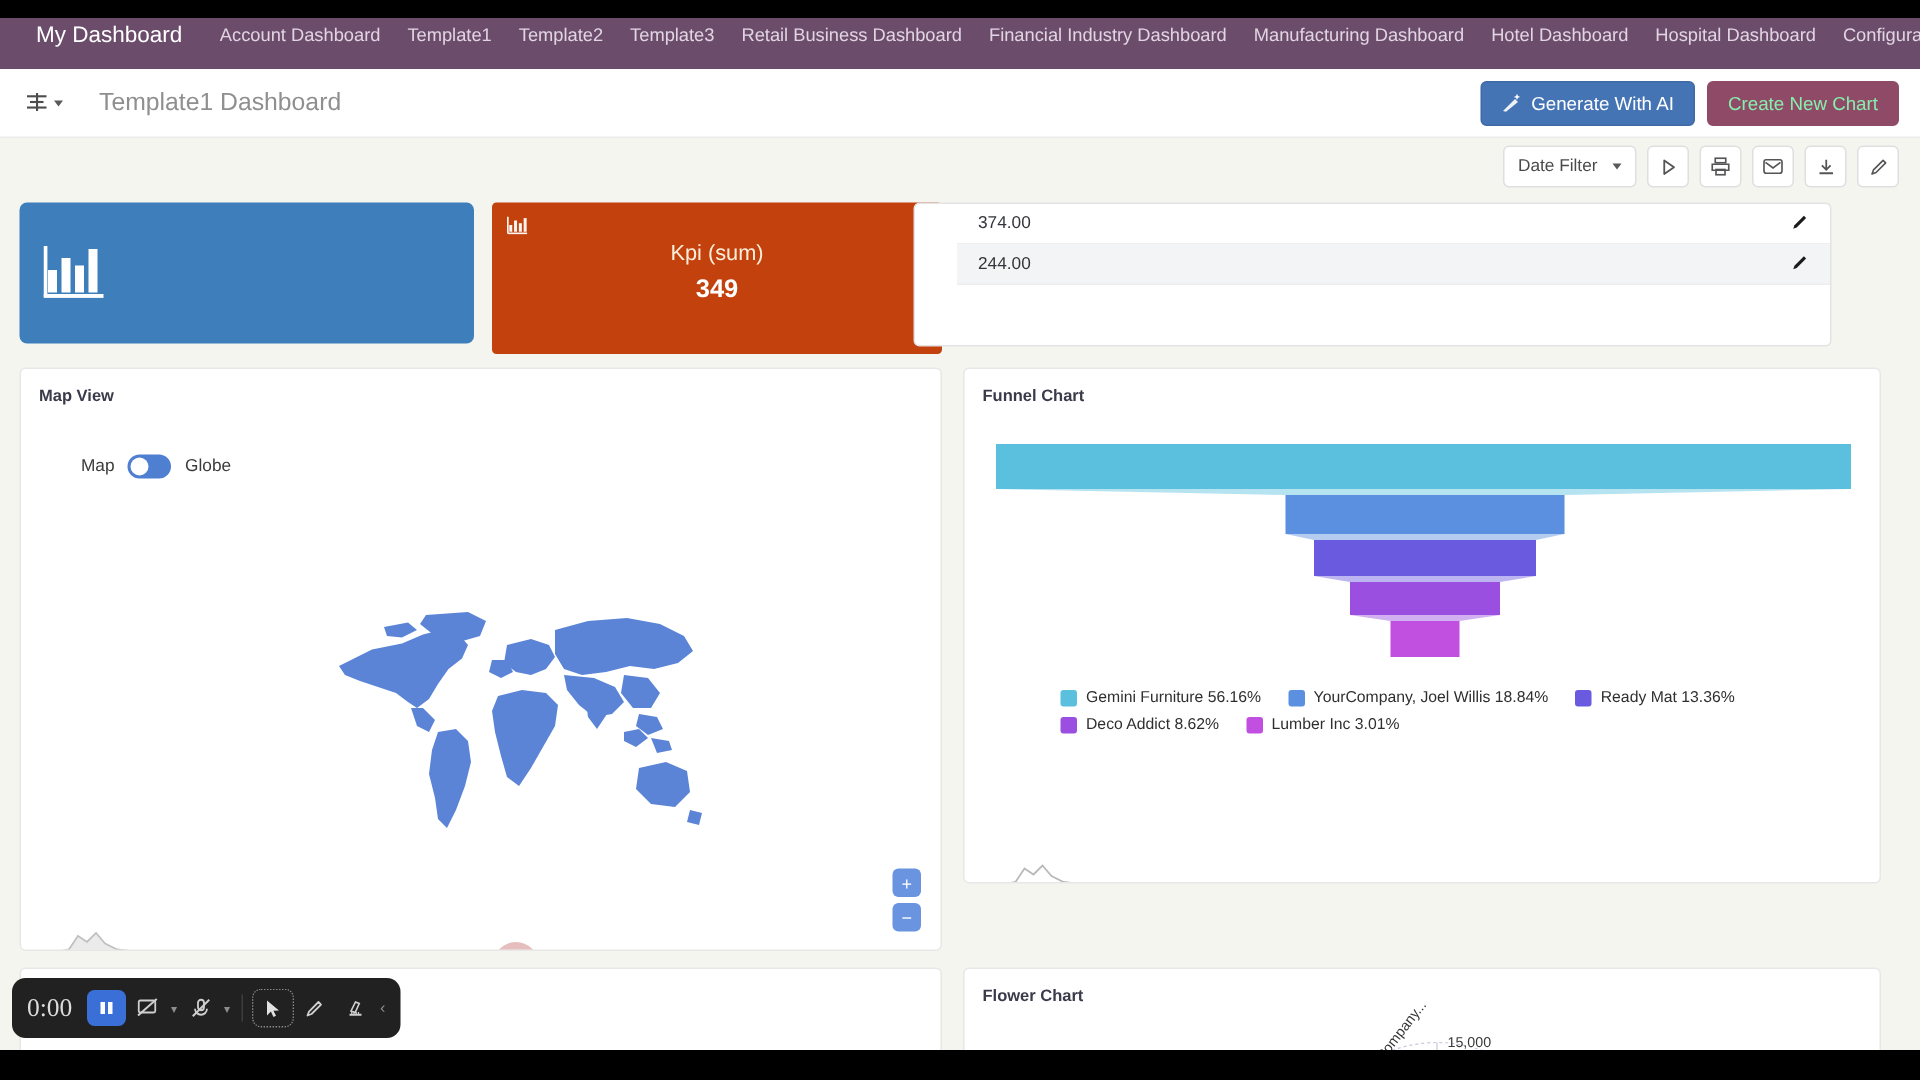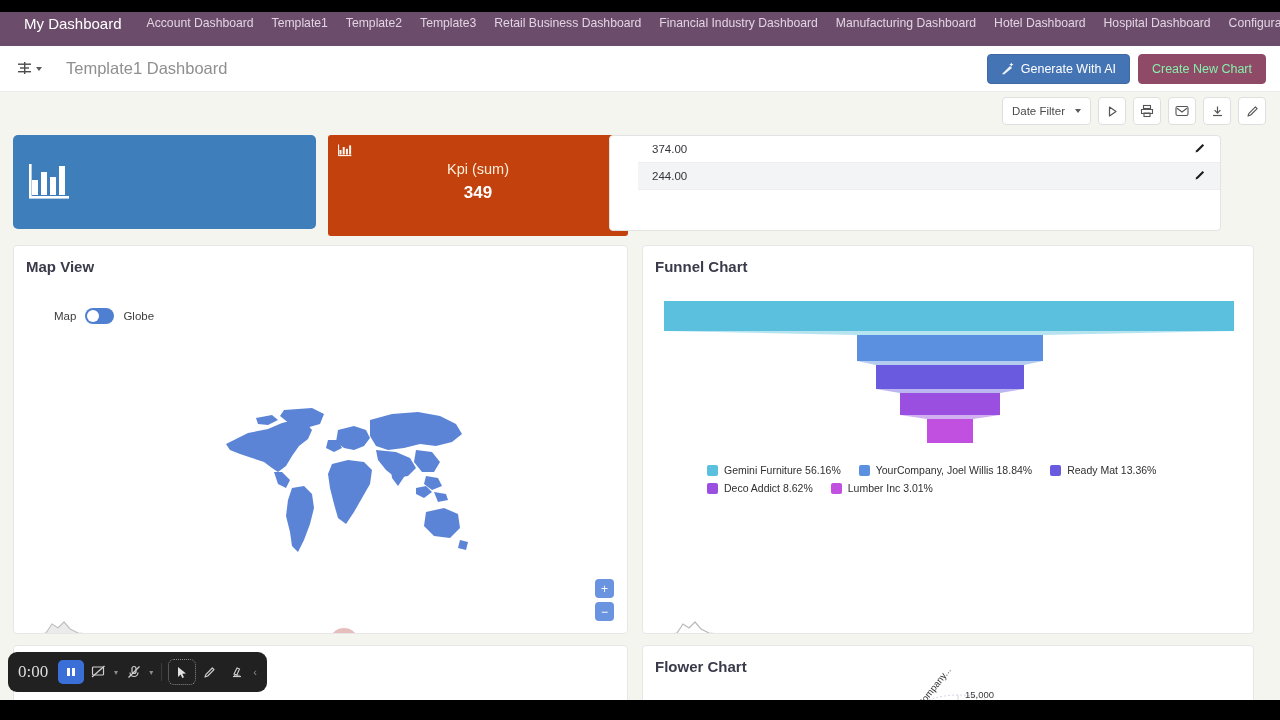--- a/index.html
+++ b/index.html
@@ -81,21 +81,21 @@
   }
 
   
   .dash { position: absolute; top: 130px; left: 0; width: 1280px; height: 590px; }
 
   .card {
     position: absolute; background: #fff; border: 1px solid #e7e7e7;
     border-radius: 4px; overflow: hidden;
   }
   .card-title {
-    font-size: 15px; font-weight: bold; color: #3a3a4a;
+    font-size: 11px; font-weight: bold; color: #3a3a4a;
     padding: 12px 12px 0 12px;
   }
 
   
   .tile {
     left: 13px; top: 5px; width: 303px; height: 94px;
     background: #3d7ebb; border: none; border-radius: 5px;
     display: flex; align-items: center; padding: 0 16px; gap: 16px;
     color: #fff;
   }
@@ -140,21 +140,21 @@
     background:#cfd94a; border:1px solid #b8c22f;
   }
   .zoom-ctl { position: absolute; right: 13px; bottom: 12px; display: flex; flex-direction: column; gap: 4px; }
   .zoom-btn {
     width: 19px; height: 19px; border-radius: 4px; background: #6a93e0; color: #fff;
     display: flex; align-items: center; justify-content: center; font-size: 12px; line-height: 1; cursor: pointer;
   }
   .spark-peek { position: absolute; left: 22px; bottom: -4px; width: 60px; height: 22px; overflow: hidden; }
 
   
-  .funnelcard { left: 642px; top: 115px; width: 612px; height: 389px; }
+  .funnelcard { left: 642px; top: 115px; width: 612px; height: 344px; }
   .funnel-area { position: relative; margin-top: 24px; height: 155px; }
   .funnel-legend {
     display: flex; flex-wrap: wrap; gap: 6px 18px; padding: 10px 0 0 64px; align-items: center;
   }
   .lg { display: inline-flex; align-items: center; gap: 6px; font-size: 10.5px; color: #2f2f2f; white-space: nowrap; }
   .sw { width: 11px; height: 11px; border-radius: 2px; flex: none; }
 
   
   .bulletcard { left: 13px; top: 515px; width: 615px; height: 205px; }
   .bl-legend { display: flex; justify-content: center; gap: 48px; margin-top: 42px; }

